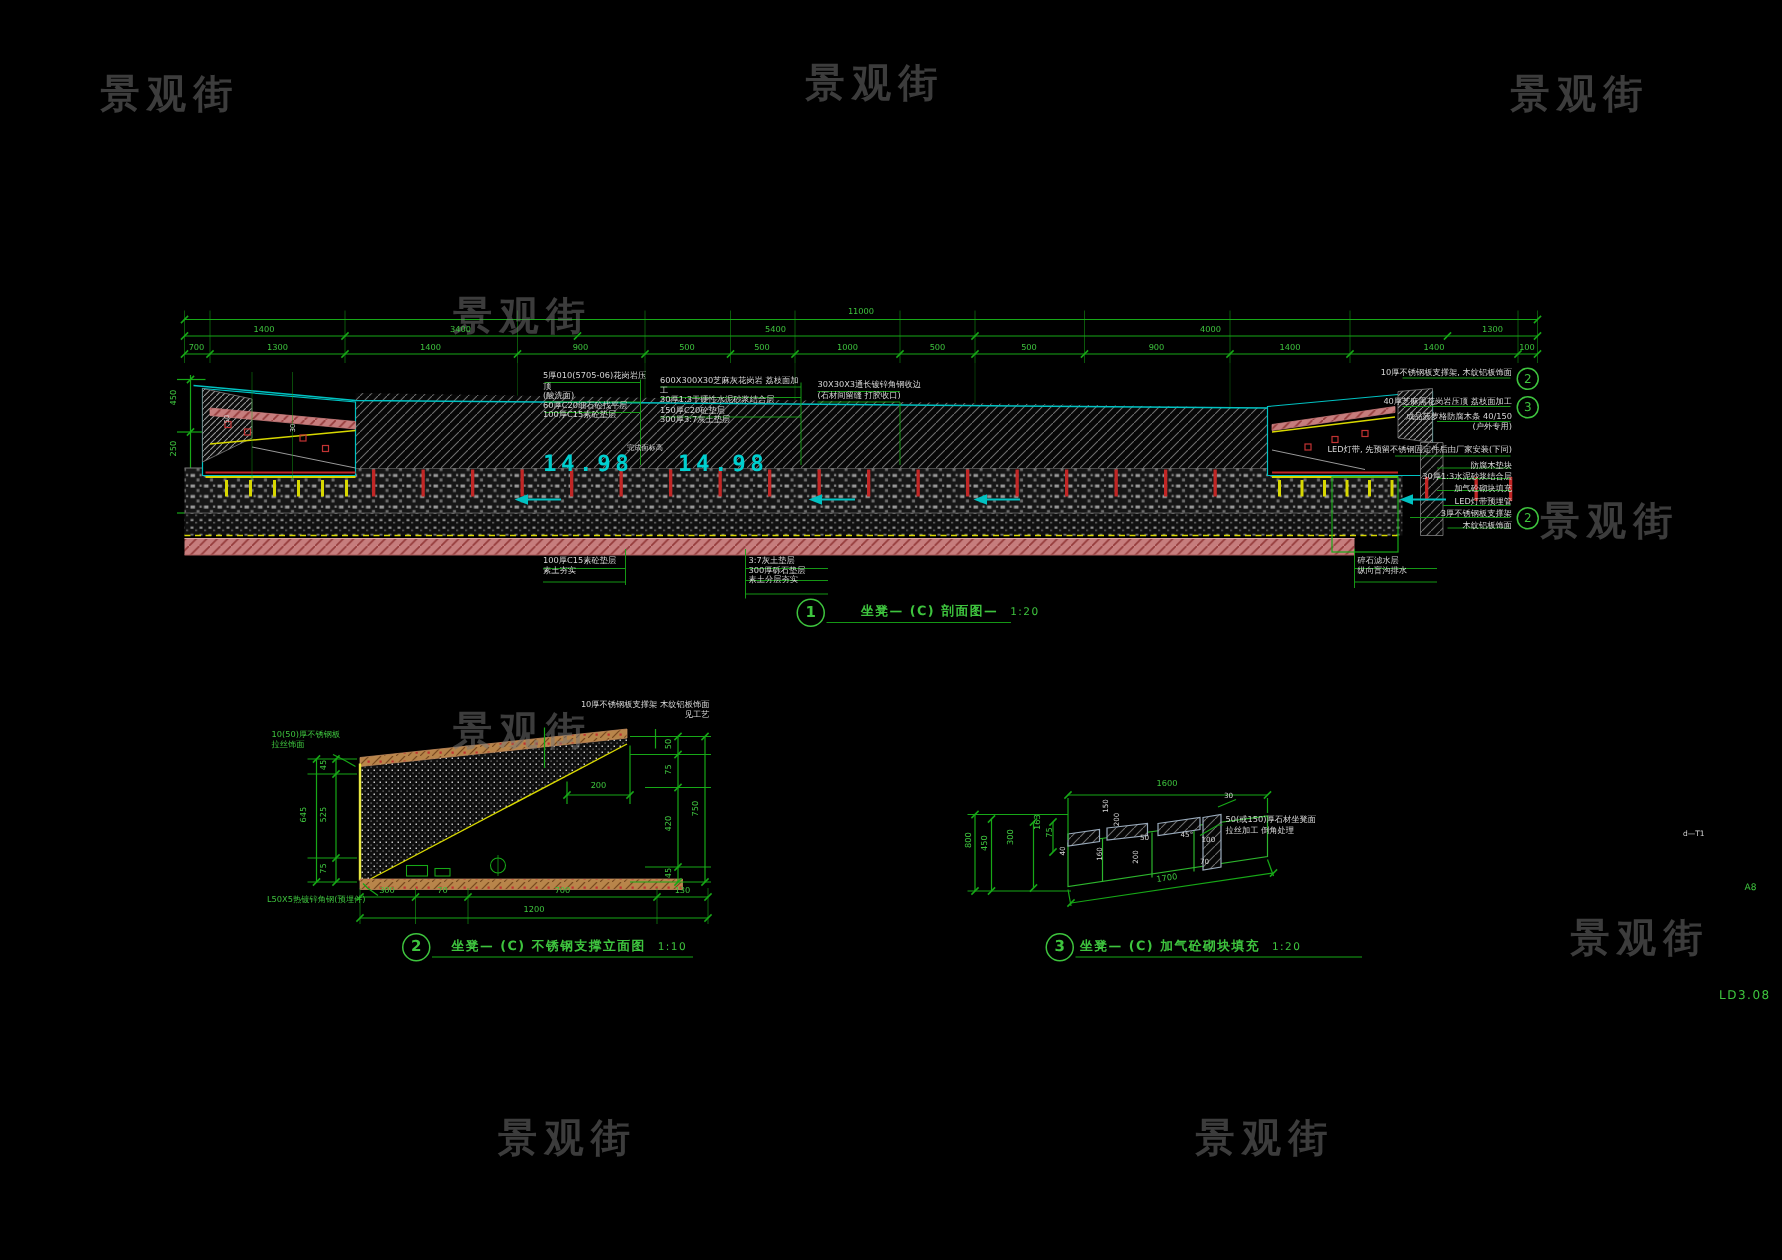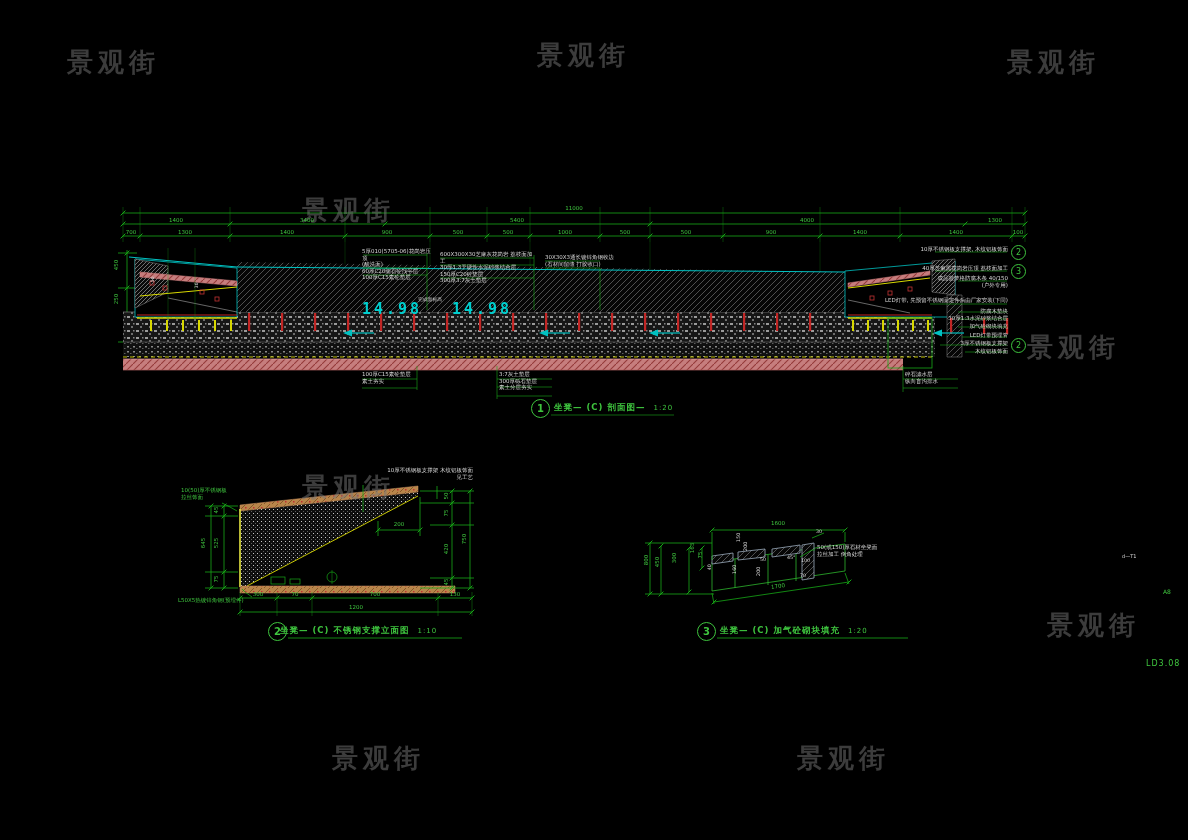--- a/index.html
+++ b/index.html
@@ -422,21 +422,21 @@
 <div class="t" style="left:499px;top:371px;width:56px">3:7灰土垫层
 300厚砾石垫层
 素土分层夯实</div>
 <div class="t" style="left:905px;top:371px;width:56px">碎石滤水层
 纵向盲沟排水</div>
 
 <div class="t rot" style="left:146px;top:276px;font-size:4.5px;width:14px">50</div>
 <div class="t rot" style="left:190px;top:282px;font-size:4.5px;width:14px">30</div>
 
 <div class="bubble big" style="left:531px;top:399px">1</div>
-<div class="title" style="left:554px;top:402px">
+<div class="title" style="left:574px;top:402px">
   <span>坐凳— (C)  剖面图—</span><span class="scale">1:20</span>
 </div>
 
 <div class="t ra" style="left:337px;top:467px;width:136px">10厚不锈钢板支撑架 木纹铝板饰面
 见工艺</div>
 <div class="t g" style="left:181px;top:487px;width:62px">10(50)厚不锈钢板
 拉丝饰面</div>
 <div class="t g" style="left:178px;top:597px;width:96px">L50X5热镀锌角钢(预埋件)</div>
 <div class="dim" style="left:243px;top:591px">300</div>
 <div class="dim" style="left:280px;top:591px">70</div>
@@ -447,21 +447,21 @@
 <div class="dim rot" style="left:203px;top:540px">525</div>
 <div class="dim rot" style="left:203px;top:576px">75</div>
 <div class="dim rot" style="left:190px;top:540px">645</div>
 <div class="dim rot" style="left:433px;top:493px">50</div>
 <div class="dim rot" style="left:433px;top:510px">75</div>
 <div class="dim rot" style="left:433px;top:546px">420</div>
 <div class="dim rot" style="left:433px;top:579px">45</div>
 <div class="dim rot" style="left:451px;top:536px">750</div>
 <div class="dim" style="left:384px;top:521px">200</div>
 <div class="bubble big" style="left:268px;top:622px">2</div>
-<div class="title" style="left:280px;top:625px">
+<div class="title" style="left:301px;top:625px">
   <span>坐凳— (C)  不锈钢支撑立面图</span><span class="scale">1:10</span>
 </div>
 
 <div class="dim" style="left:763px;top:520px">1600</div>
 <div class="dim rot8" style="left:763px;top:583px;position:absolute;color:#3ec43e;font-size:5.5px;width:30px;text-align:center">1700</div>
 <div class="dim rot" style="left:633px;top:557px">800</div>
 <div class="dim rot" style="left:644px;top:559px">450</div>
 <div class="dim rot" style="left:661px;top:555px">300</div>
 <div class="dim rot" style="left:679px;top:545px">163</div>
 <div class="dim rot" style="left:687px;top:552px">75</div>

